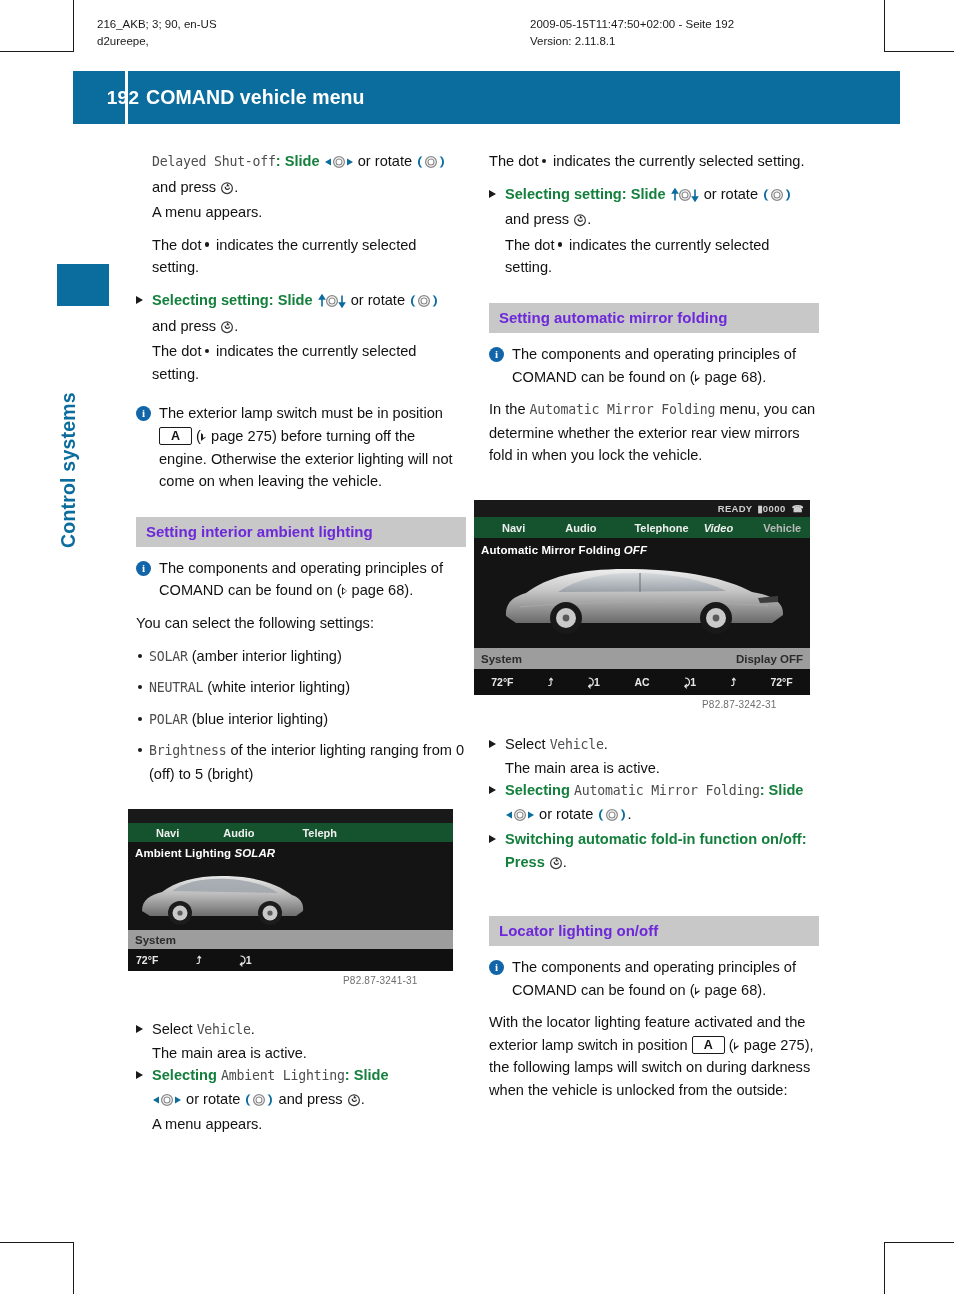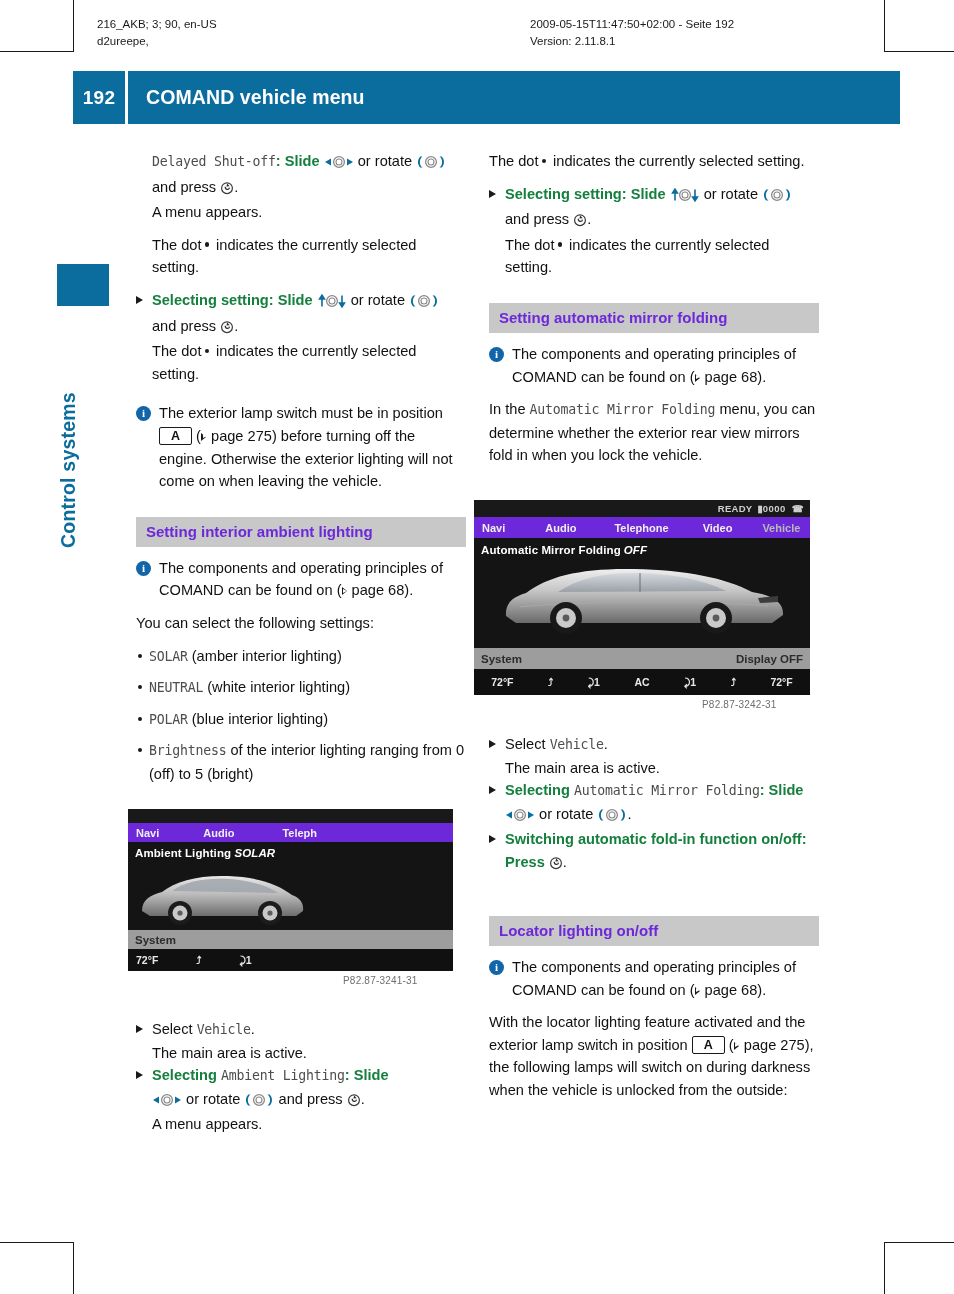--- a/index.html
+++ b/index.html
@@ -54,20 +54,21 @@
     width: 772px; height: 53px;
     background: #0b6c9e;
   }
   .band-pagenum {
     position: absolute; left: 0; top: 0;
     width: 52px; height: 53px;
     color: #ffffff;
     font-size: 19px; font-weight: bold;
     display: flex; align-items: center; justify-content: center;
     letter-spacing: 0.3px;
+    padding-left: 24px;
   }
   .band-title {
     position: absolute; left: 55px; top: 0;
     width: 772px; height: 53px;
     color: #ffffff;
     font-size: 19.5px; font-weight: bold;
     display: flex; align-items: center;
     padding-left: 18px;
     box-sizing: border-box;
     letter-spacing: 0.1px;
@@ -262,26 +263,27 @@
     font-size: 9.5px;
     font-weight: bold;
     display: flex; align-items: center; justify-content: flex-end;
     padding-right: 6px;
     box-sizing: border-box;
     letter-spacing: 0.3px;
   }
   .scr-menubar {
     position: absolute; left: 0; right: 0;
     height: 19px;
-    background: #6d28d9;
+    background: #14532d;
     display: flex; align-items: center;
     color: #f2f2f2;
     font-size: 11px;
     font-weight: bold;
     box-sizing: border-box;
+    padding-left: 20px;
   }
   .scr-menubar span { padding: 0 0 0 0; }
   .mi { color: #efefef; }
   .mi.active { color: #b9b9b9; }
   .scr-maintitle {
     position: absolute; left: 7px;
     color: #ffffff;
     font-size: 11.5px;
     font-weight: bold;
     letter-spacing: 0.1px;
@@ -606,21 +608,21 @@
       <span>READY</span>
       <span style="margin-left:5px; letter-spacing:0;">▮</span>
       <span style="letter-spacing:0.5px;">0000</span>
       <span style="margin-left:6px;">☎</span>
     </div>
 
     <div class="scr-menubar" style="top:17px; height:21px;">
       <span class="mi" style="margin-left:8px;">Navi</span>
       <span class="mi" style="margin-left:40px;">Audio</span>
       <span class="mi" style="margin-left:38px;">Telephone</span>
-      <span class="mi" style="margin-left:34px;">Video</span>
+      <span class="mi" style="margin-left:15px;font-style:italic;">Video</span>
       <span class="mi active" style="margin-left:30px;">Vehicle</span>
     </div>
 
     <div class="scr-maintitle" style="top:44px;"><span>Automatic Mirror Folding</span><i style="margin-left:3px;">OFF</i></div>
 
     <div class="car-wrap" style="left:26px; top:62px; width:290px; height:78px;">
       <svg width="290" height="78" viewBox="0 0 290 78">
         <defs>
           <linearGradient id="gB" x1="0" y1="0" x2="0" y2="1">
             <stop offset="0%" stop-color="#efefef"></stop>

